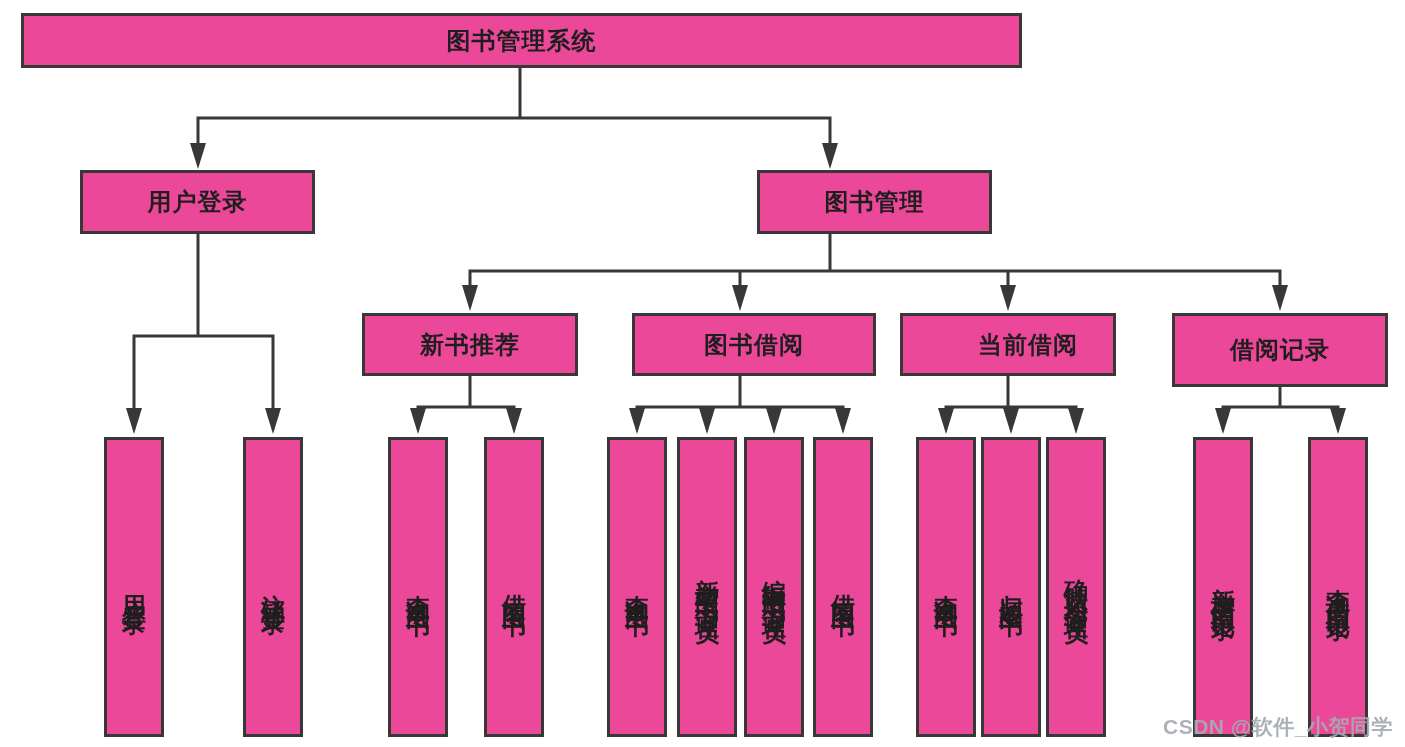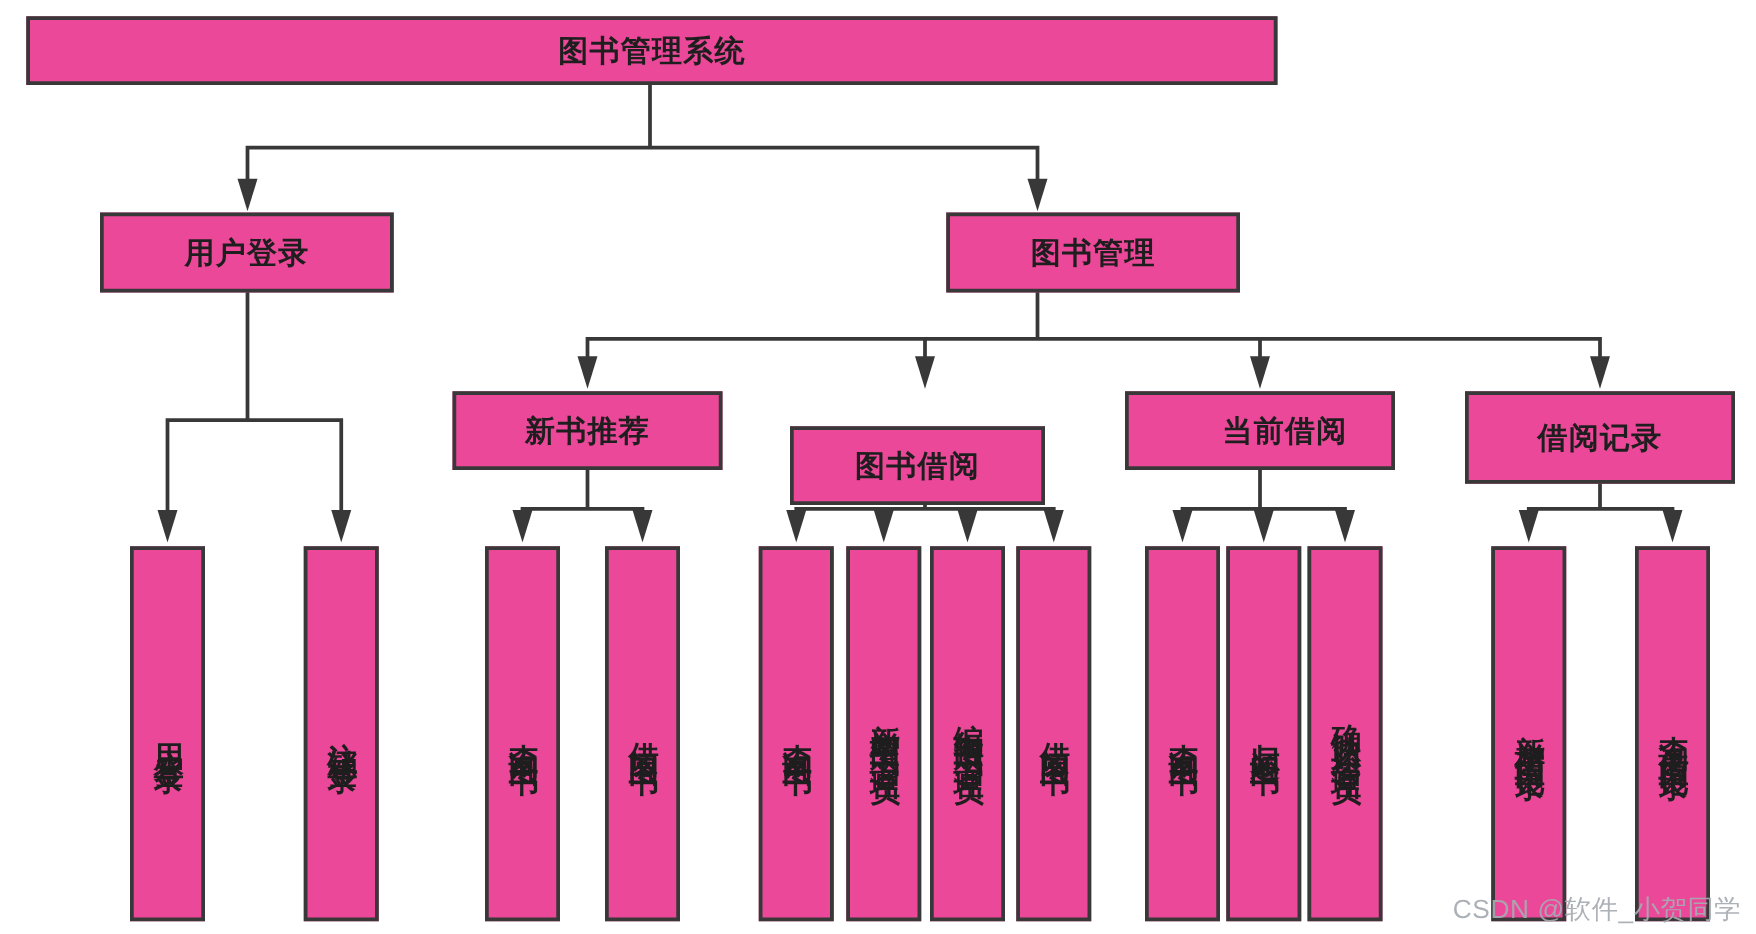--- a/index.html
+++ b/index.html
@@ -26,20 +26,21 @@
   .leaf .vtext {
     writing-mode:vertical-rl;
     font-size:24px; letter-spacing:6px; line-height:1;
   }
   .watermark {
     position:absolute; z-index:3;
     right:12px; top:713px;
     font-size:21px; letter-spacing:0.5px;
     color:var(--watermark,#a6abb1);
     opacity:0.92;
+    font-weight:bold;
   }
 </style>
 </head>
 <body>
 
 <div class="stage">
 
   <svg class="connector" width="1405" height="747" viewBox="0 0 1405 747" aria-hidden="true">
 
     <path d="M520 68 V118 M198 118 H830 M198 118 V145 M830 118 V145"></path>
@@ -73,21 +74,21 @@
     <polygon points="1215,408 1231,408 1223,434"></polygon>
     <polygon points="1330,408 1346,408 1338,434"></polygon>
   </svg>
 
   <div class="node" style="left:21px; top:13px; width:1001px; height:55px;">图书管理系统</div>
 
   <div class="node" style="left:80px; top:170px; width:235px; height:64px;">用户登录</div>
   <div class="node" style="left:712px; top:170px; width:235px; height:64px;margin-left:45px;">图书管理</div>
 
   <div class="node" style="left:362px; top:313px; width:216px; height:63px;">新书推荐</div>
-  <div class="node" style="left:632px; top:313px; width:204px; height:63px;margin-top:28px;">图书借阅</div>
+  <div class="node" style="left:632px; top:313px; width:244px; height:63px;">图书借阅</div>
   <div class="node" style="left:900px; top:313px; width:216px; height:63px;padding-left:40px;">当前借阅</div>
   <div class="node" style="left:1172px; top:313px; width:216px; height:74px;">借阅记录</div>
 
   <div class="node leaf" style="left:104px; top:437px; width:60px; height:300px;">
     <span class="vtext">用户登录</span>
   </div>
   <div class="node leaf" style="left:243px; top:437px; width:60px; height:300px;">
     <span class="vtext">注销登录</span>
   </div>
   <div class="node leaf" style="left:388px; top:437px; width:60px; height:300px;">

